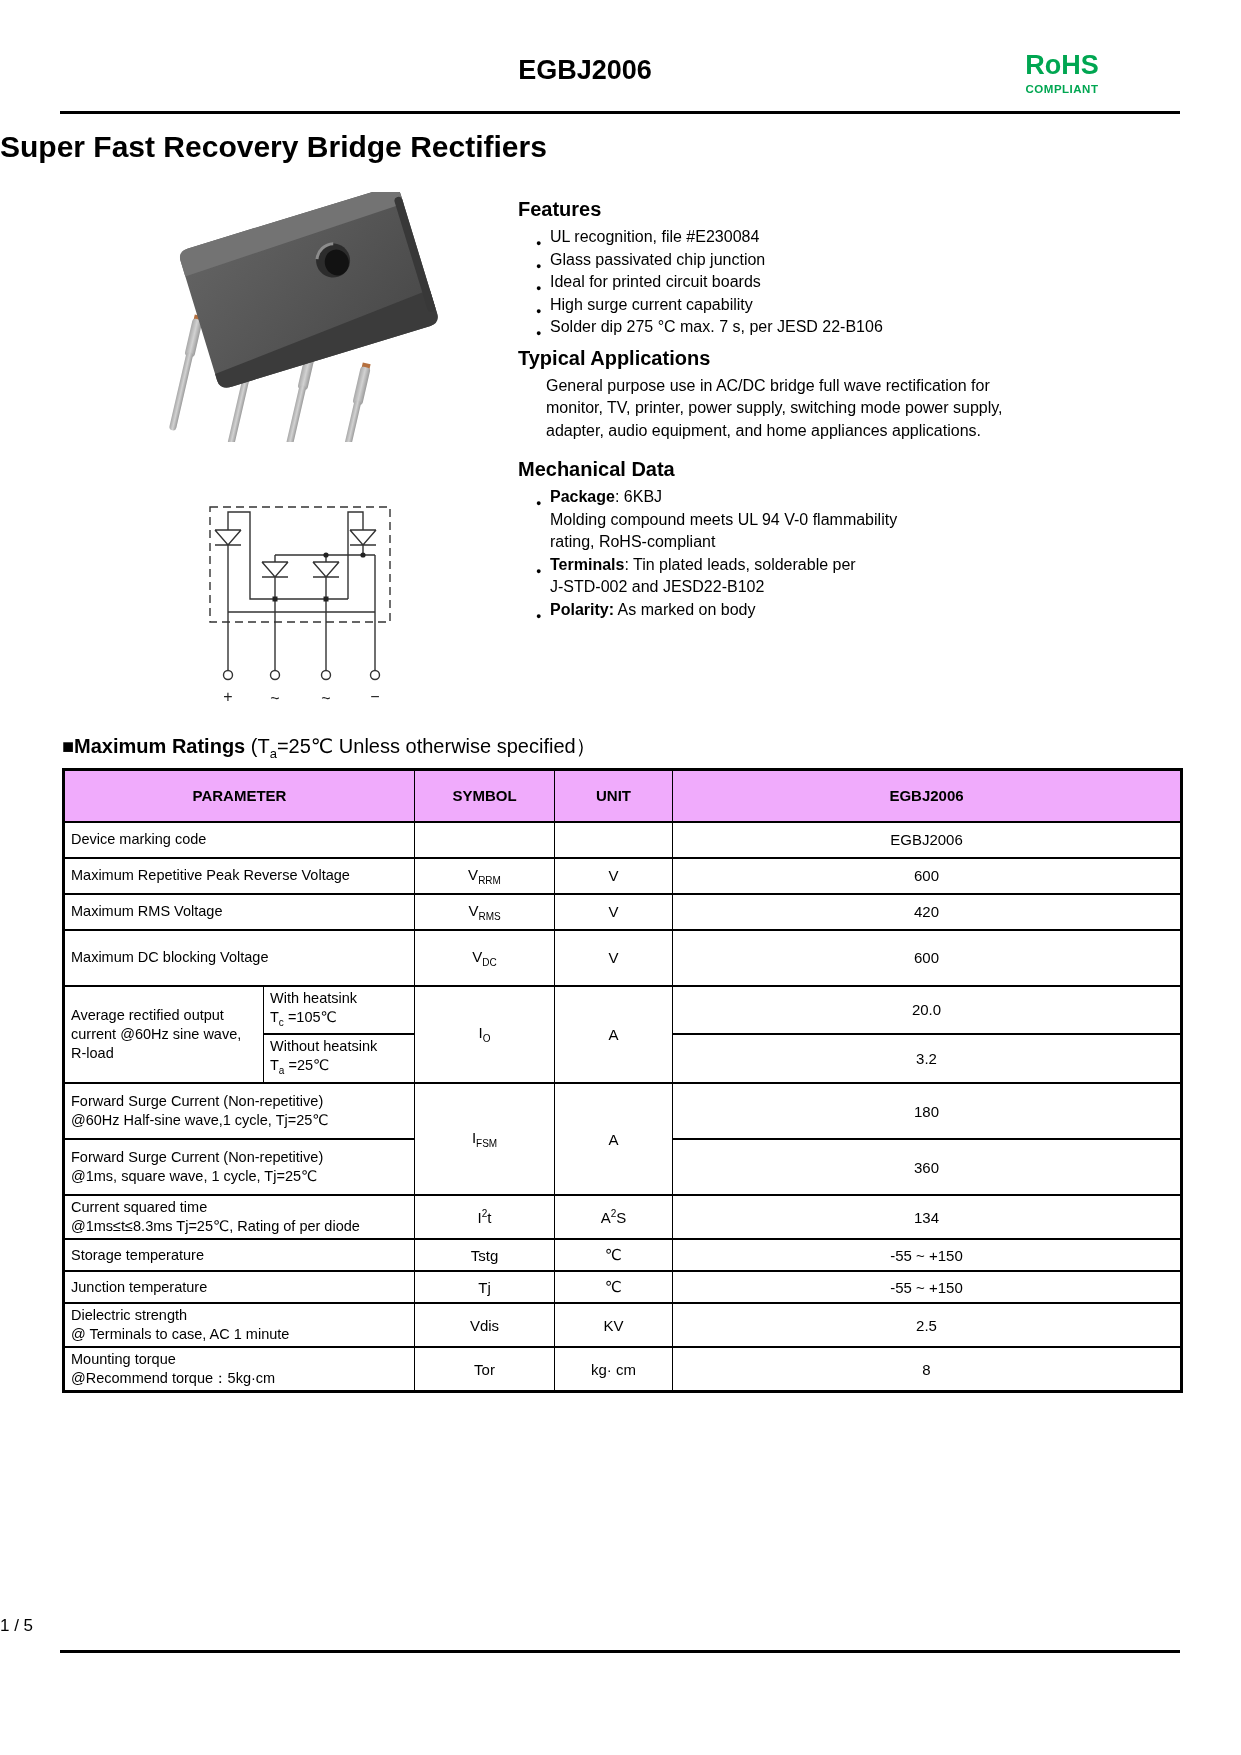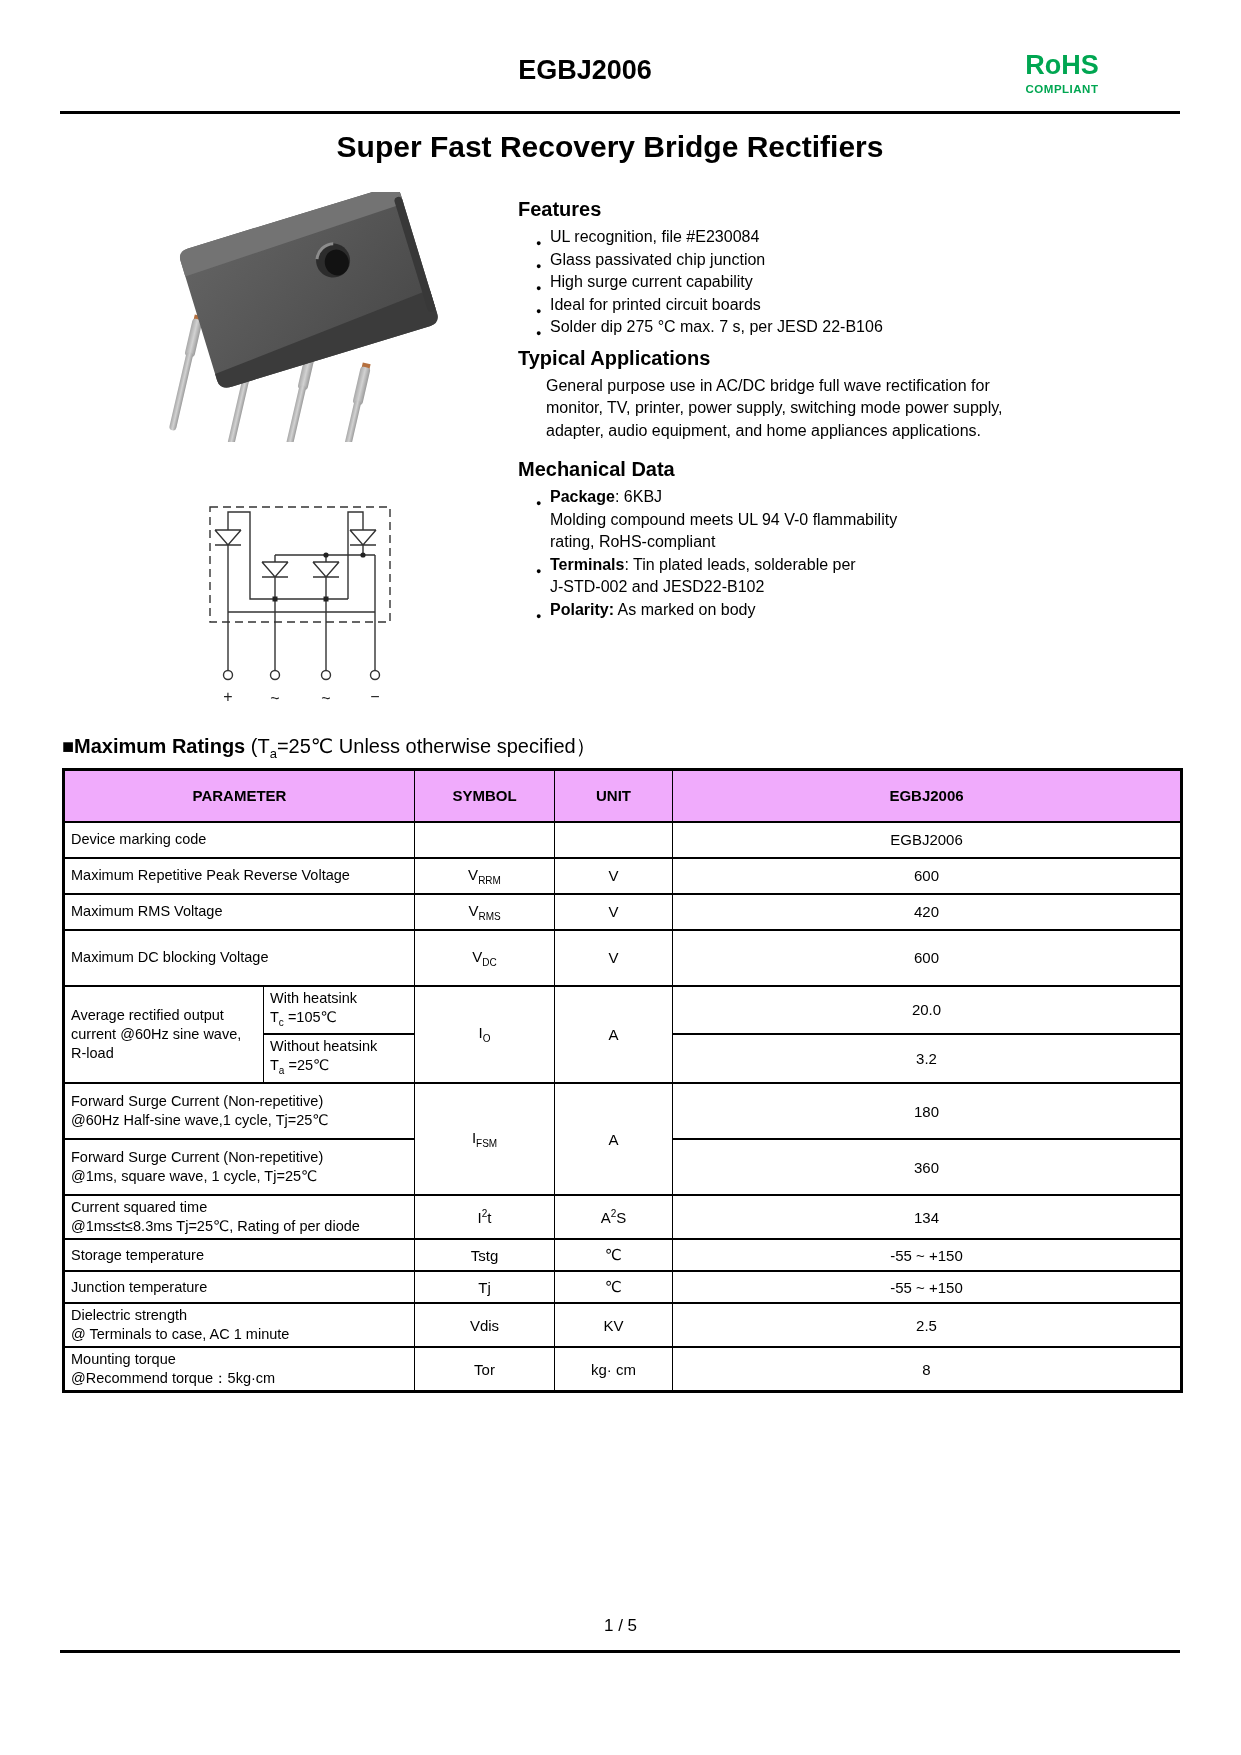--- a/index.html
+++ b/index.html
@@ -5,21 +5,21 @@
   html,body{margin:0;padding:0;background:#fff;}
   .page{position:relative;width:1241px;height:1755px;background:#fff;overflow:hidden;
         font-family:"Liberation Sans","DejaVu Sans",sans-serif;color:#000;}
   
   .part-number{position:absolute;top:55px;left:0;width:1170px;text-align:center;
                font-size:27px;font-weight:bold;}
   .rohs{position:absolute;top:50px;left:1012px;width:100px;text-align:center;}
   .rohs-main{font-size:27px;font-weight:bold;color:#00A651;line-height:30px;}
   .rohs-sub{font-size:11.5px;font-weight:bold;color:#00A651;letter-spacing:.5px;margin-top:3px;}
   .header-rule{position:absolute;left:60px;top:111px;width:1120px;height:3px;background:#000;}
-  .doc-title{position:absolute;top:130px;left:0;width:1220px;text-align:center;
+  .doc-title{position:absolute;top:130px;left:0;width:1220px;
              font-size:30px;font-weight:bold;}
   
   .photo{position:absolute;left:126px;top:192px;width:314px;height:250px;}
   .schematic{position:absolute;left:175px;top:492px;width:232px;height:222px;}
   
   .right-col{position:absolute;left:518px;top:198px;width:578px;}
   .section-h{font-size:20px;font-weight:bold;margin:0 0 5px 0;}
   .blist{list-style:none;margin:2px 0 0 0;padding:0 0 0 18px;}
   .blist li{font-size:16px;line-height:22.5px;position:relative;padding-left:14px;}
   .blist li::before{content:"●";font-size:9px;position:absolute;left:0;top:6px;}
@@ -40,21 +40,21 @@
                  padding:2px 4px;vertical-align:middle;}
   .ratings-table th{background:#f0abfc;font-size:15px;font-weight:bold;text-align:center;}
   .ratings-table td{font-size:15px;}
   td.param{text-align:left;font-size:14.5px;line-height:19px;padding-left:6px;}
   td.center{text-align:center;}
   .sym sub{font-size:10px;}
   .sym sup,.unit sup{font-size:10px;}
   tr.h52{height:52px;} tr.h48{height:48px;} tr.h46{height:36px;}
   tr.h45{height:56px;} tr.h44{height:32px;}
   
-  .footer-page{position:absolute;top:1616px;left:0;width:1241px;text-align:center;font-size:17px;}
+  .footer-page{position:absolute;top:1616px;left:0;width:1241px;text-align:left;font-size:17px;}
   .footer-rule{position:absolute;left:60px;top:1650px;width:1120px;height:3px;background:#000;}
 </style>
 </head>
 <body>
 
 <div class="page">
 
   <div class="part-number">EGBJ2006</div>
   <div class="rohs">
     <div class="rohs-main">RoHS</div>
@@ -151,22 +151,22 @@
         <text x="200" y="210">−</text>
       </g>
     </svg>
   </div>
 
   <div class="right-col">
     <div class="section-h">Features</div>
     <ul class="blist">
       <li>UL recognition, file #E230084</li>
       <li>Glass passivated chip junction</li>
+      <li>Ideal for printed circuit boards</li>
       <li>High surge current capability</li>
-      <li>Ideal for printed circuit boards</li>
       <li>Solder dip 275 °C max. 7 s, per JESD 22-B106</li>
     </ul>
 
     <div class="section-h gap1">Typical Applications</div>
     <div class="apps-body">General purpose use in AC/DC bridge full wave rectification for
 monitor, TV, printer, power supply, switching mode power supply,
 adapter, audio equipment, and home appliances applications.</div>
 
     <div class="section-h gap2">Mechanical Data</div>
     <ul class="blist">

